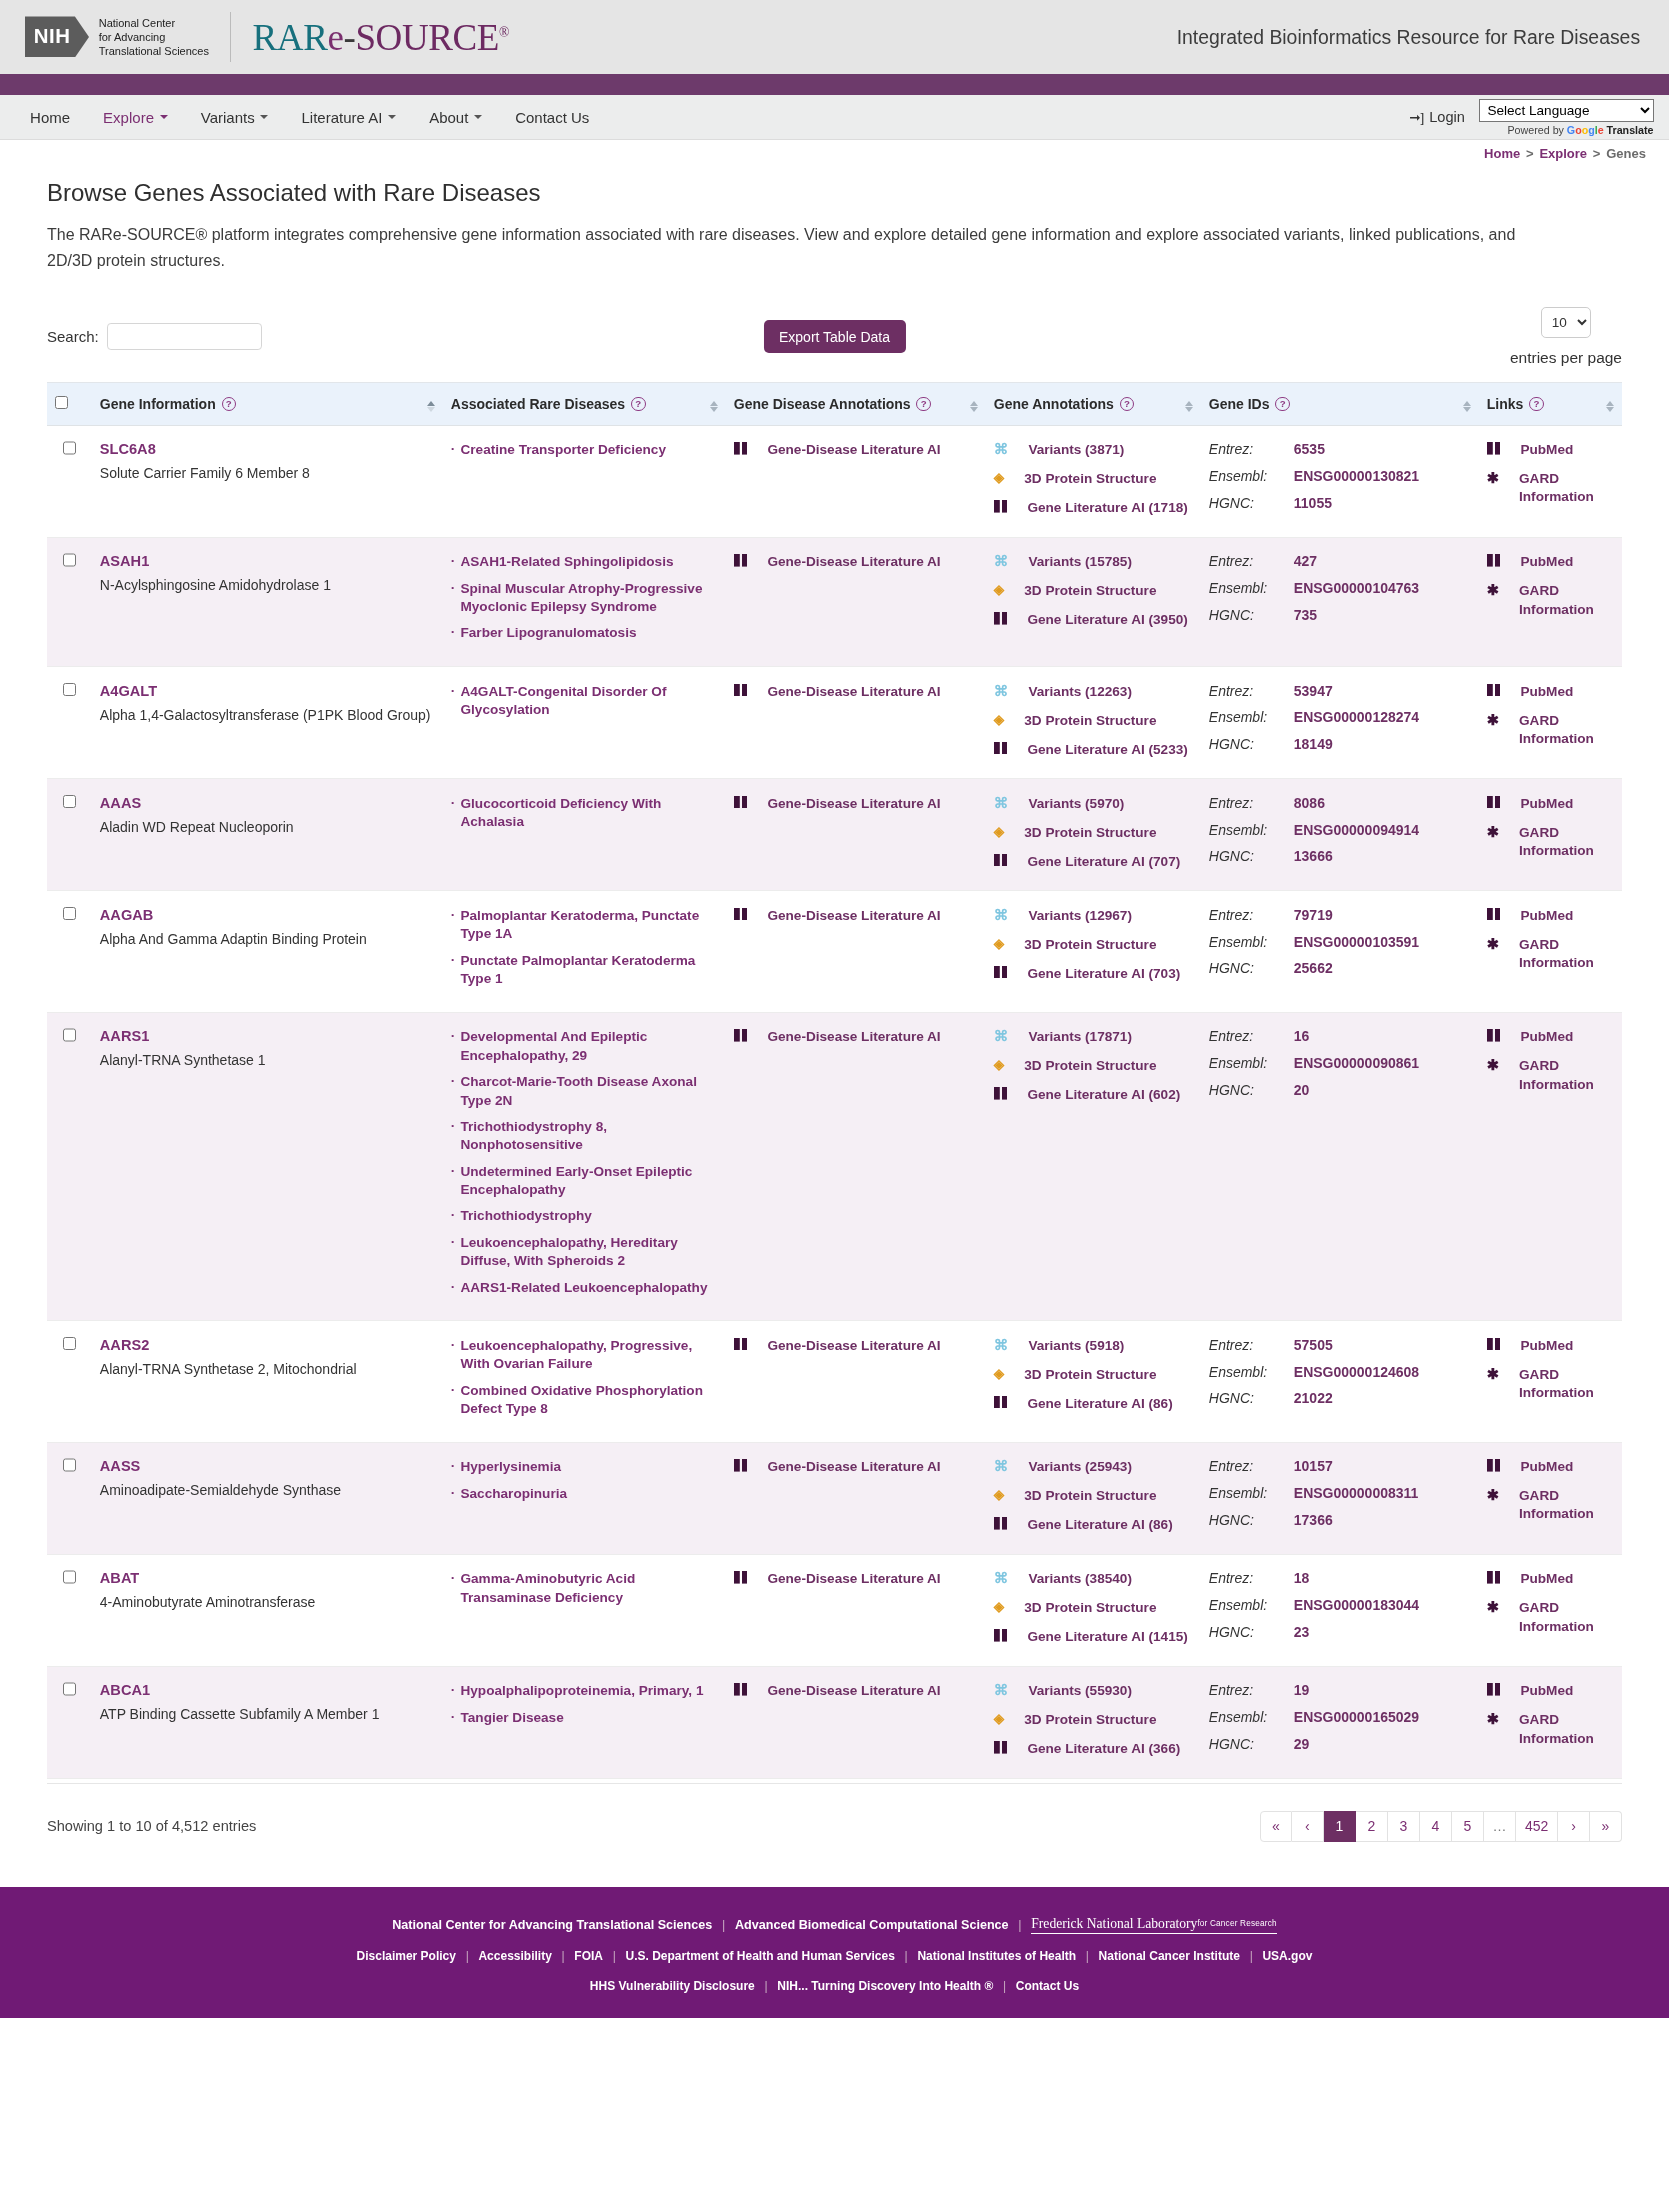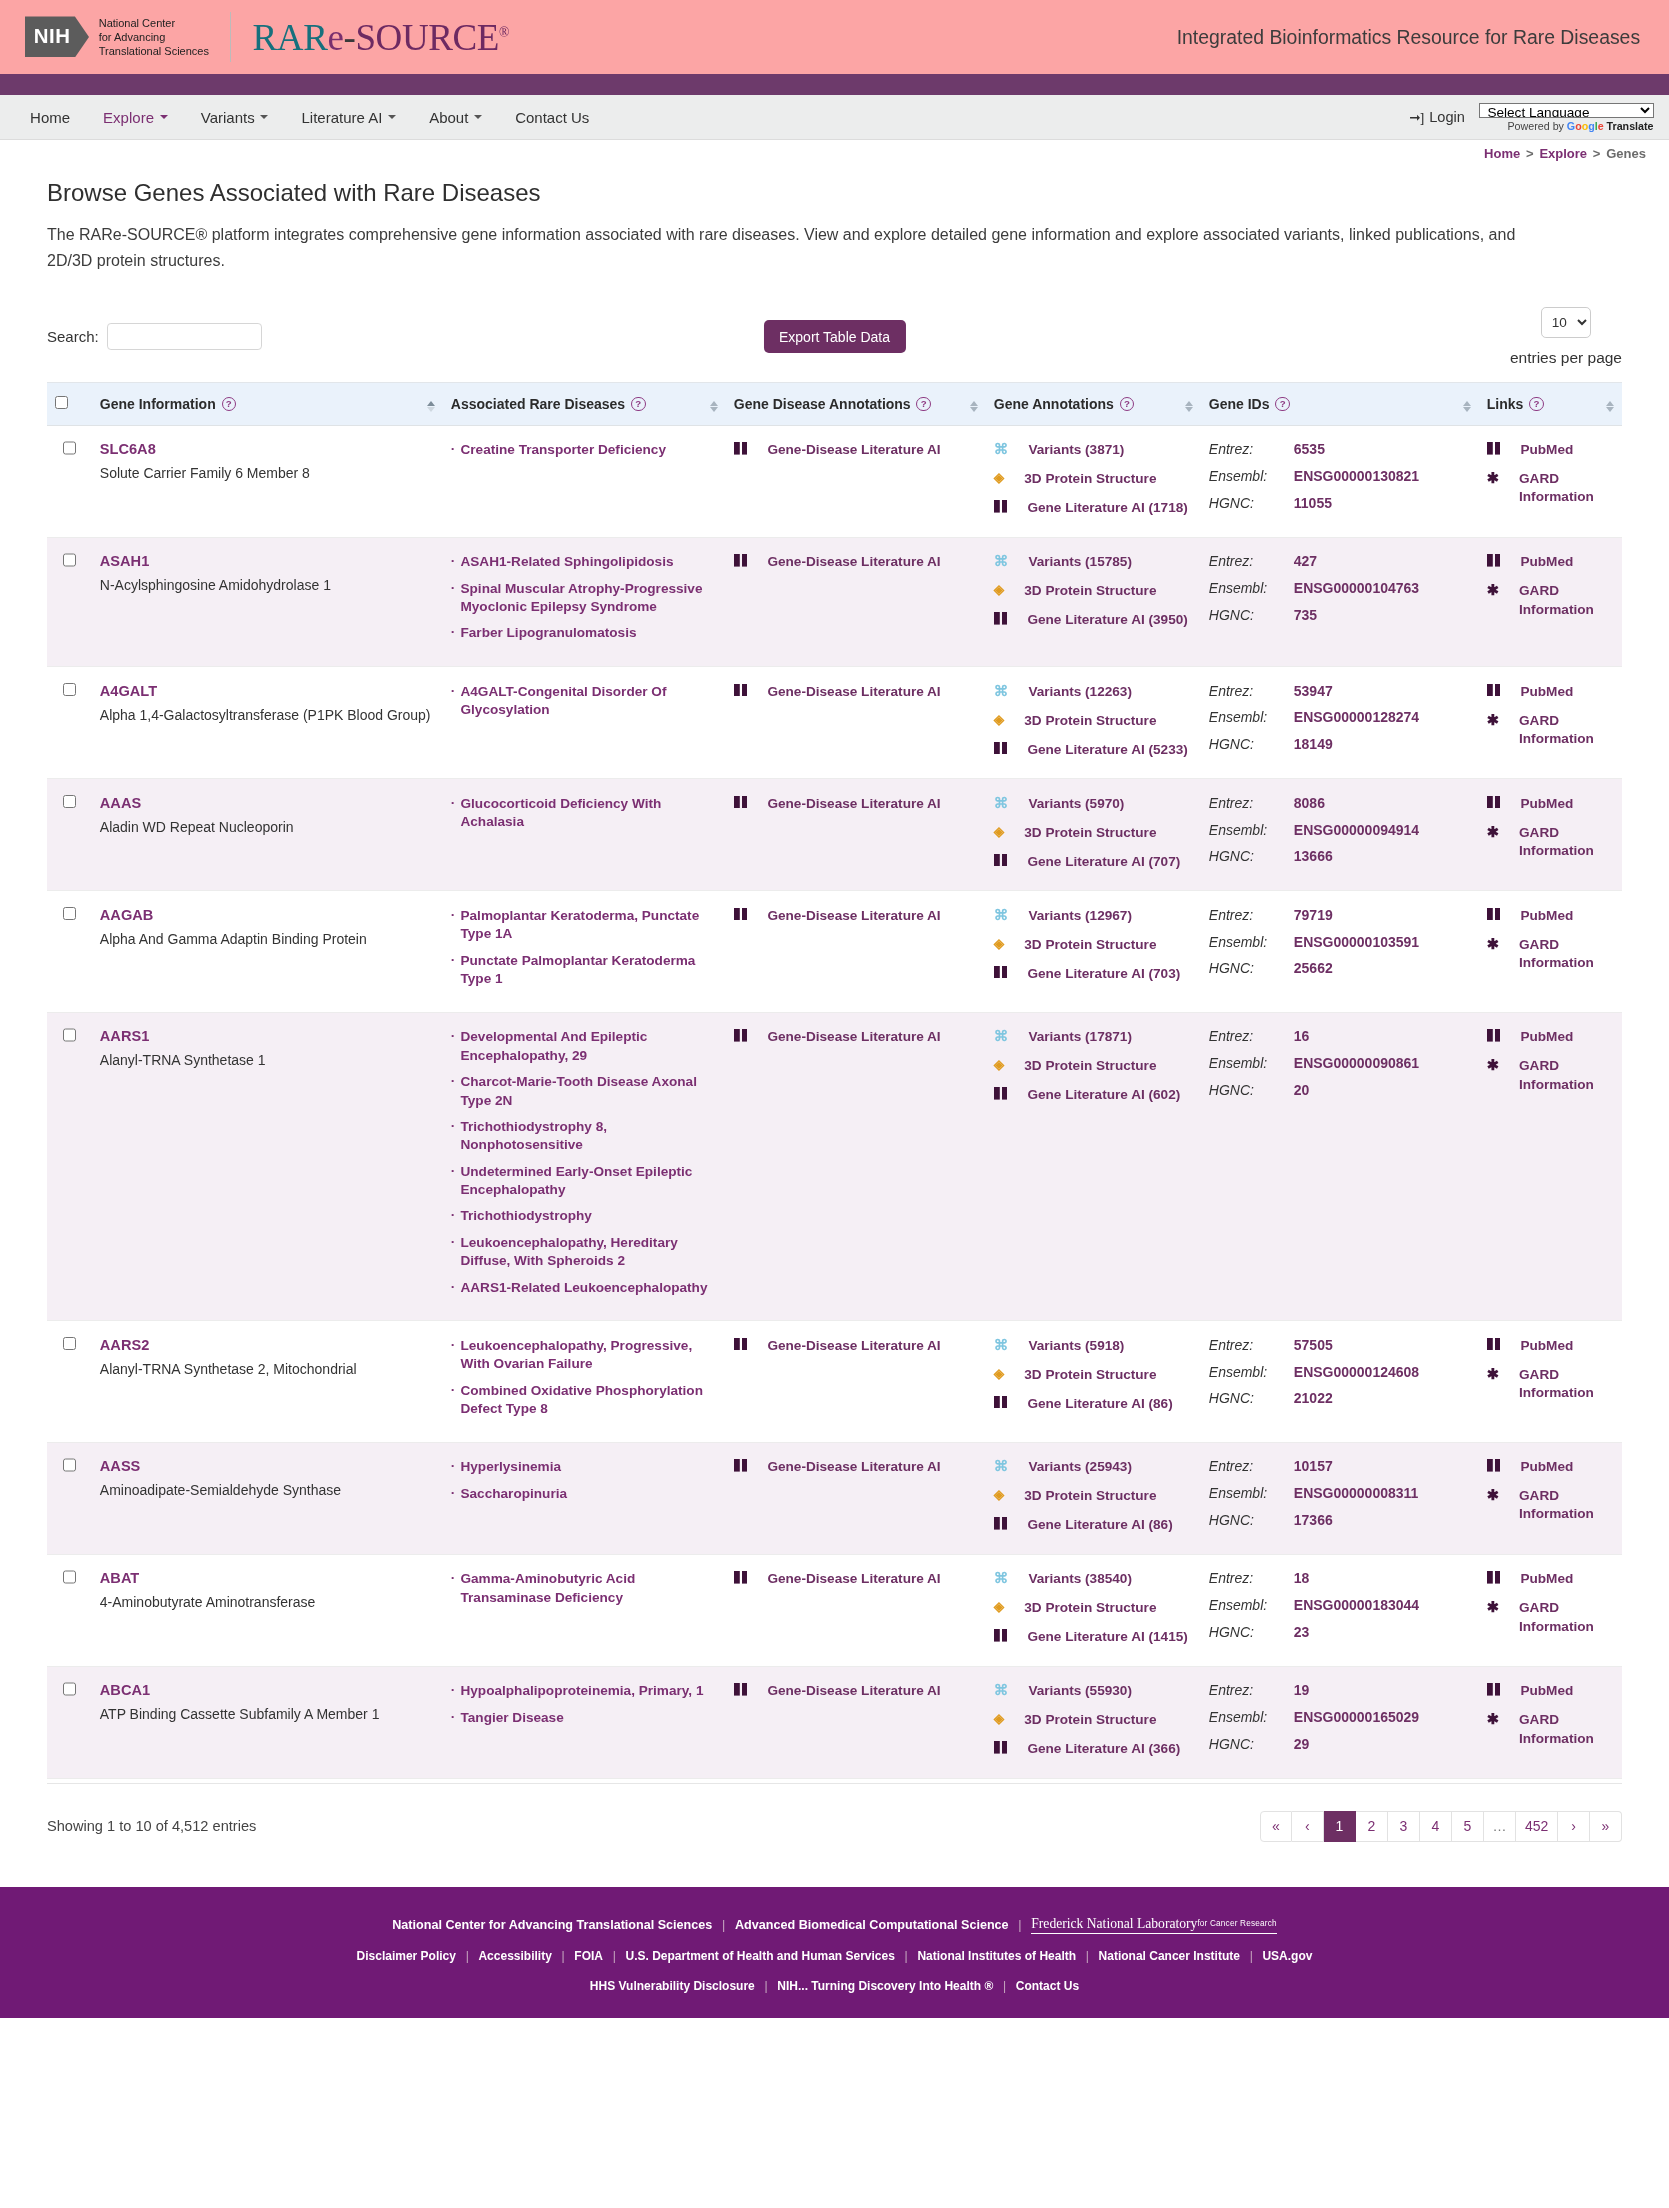--- a/index.html
+++ b/index.html
@@ -11,21 +11,21 @@
     background:#fff;
     -webkit-font-smoothing:antialiased;
   }
 
   
   .masthead {
     height:74px;
     display:flex;
     align-items:center;
     padding:0 25px;
-    background:#fca5a5;
+    background:#e5e5e5;
     position:relative;
   }
   .nih-logo {
     display:flex;
     align-items:center;
     gap:9.7px;
   }
   .nih-badge {
     width:64px; height:41px;
     background:#5c5c5c;
@@ -102,21 +102,21 @@
     padding-right:1.9px;
   }
   .login {
     font-size:14.6px; color:#333;
     display:flex; align-items:center; gap:4.9px;
     cursor:pointer;
   }
   .login-icon { font-size:13.6px; color:#333; }
   .lang-wrap { display:flex; flex-direction:column; align-items:flex-end; }
   .lang-select {
-    width:175px; height:15px;
+    width:175px; height:23px;
     border:1px solid #767676;
     background:#fff;
     font-size:13.6px;
     font-family:"Liberation Sans", sans-serif;
     padding:0 3.9px;
     color:#000;
   }
   .powered {
     font-size:10.7px; color:#444; margin-top:1.9px;
     display:flex; gap:2.9px; align-items:baseline;

